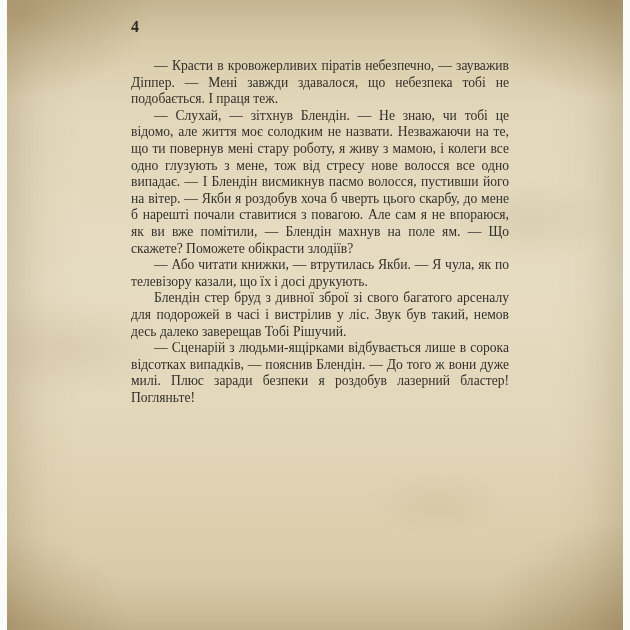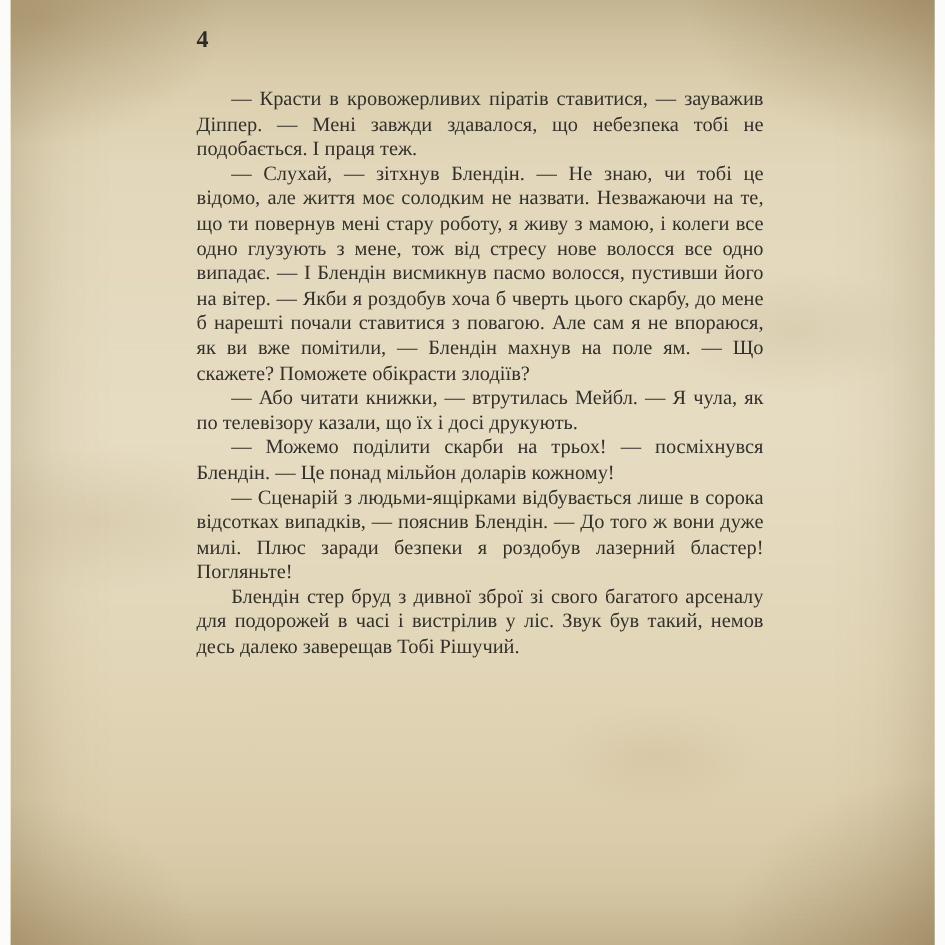--- a/index.html
+++ b/index.html
@@ -54,20 +54,19 @@
     text-indent: 1.7em;
   }
 </style>
 </head>
 <body>
 
 <div class="page">
   <div class="page-number">4</div>
 
   <div class="text-block">
-    <p>— Красти в кровожерливих піратів ставитися, — зауважив Діппер. — Мені завжди здавалося, що небезпека тобі не подобається. І праця теж.</p>
+    <p>— Красти в кровожерливих піратів небезпечно, — зауважив Діппер. — Мені завжди здавалося, що небезпека тобі не подобається. І праця теж.</p>
     <p>— Слухай, — зітхнув Блендін. — Не знаю, чи тобі це відомо, але життя моє солодким не назвати. Незважаючи на те, що ти повернув мені стару роботу, я живу з мамою, і колеги все одно глузують з мене, тож від стресу нове волосся все одно випадає. — І Блендін висмикнув пасмо волосся, пустивши його на вітер. — Якби я роздобув хоча б чверть цього скарбу, до мене б нарешті почали ставитися з повагою. Але сам я не впораюся, як ви вже помітили, — Блендін махнув на поле ям. — Що скажете? Поможете обікрасти злодіїв?</p>
-    <p>— Або читати книжки, — втрутилась Мейбл. — Я чула, як по телевізору казали, що їх і досі друкують.</p>
-    <p>— Можемо поділити скарби на трьох! — посміхнувся Блендін. — Це понад мільйон доларів кожному!</p>
+    <p>— Або читати книжки, — втрутилась Якби. — Я чула, як по телевізору казали, що їх і досі друкують.</p>
+    <p>Блендін стер бруд з дивної зброї зі свого багатого арсеналу для подорожей в часі і вистрілив у ліс. Звук був такий, немов десь далеко заверещав Тобі Рішучий.</p>
     <p>— Сценарій з людьми-ящірками відбувається лише в сорока відсотках випадків, — пояснив Блендін. — До того ж вони дуже милі. Плюс заради безпеки я роздобув лазерний бластер! Погляньте!</p>
-    <p>Блендін стер бруд з дивної зброї зі свого багатого арсеналу для подорожей в часі і вистрілив у ліс. Звук був такий, немов десь далеко заверещав Тобі Рішучий.</p>
   </div>
 </div>
 
 </body></html>

